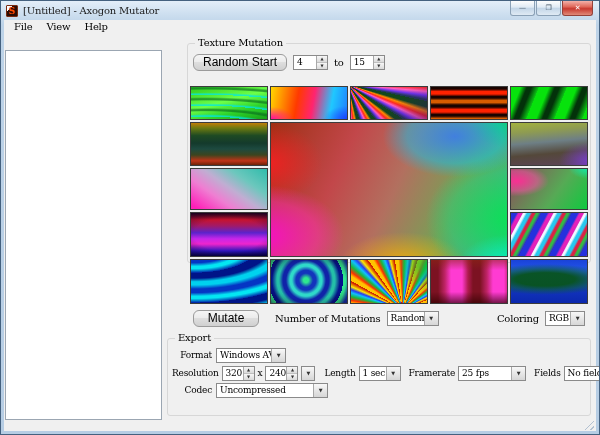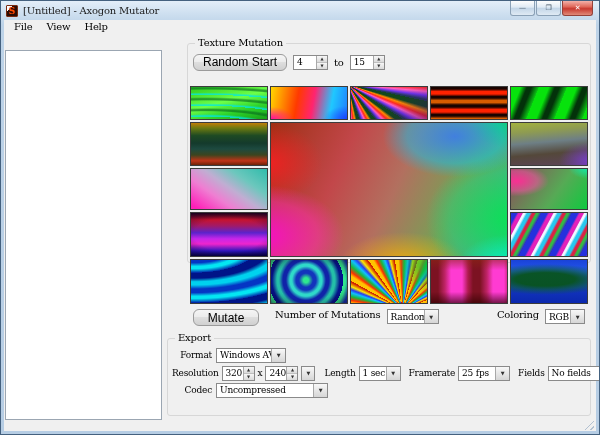--- a/index.html
+++ b/index.html
@@ -63,21 +63,21 @@
   .ctrl-row{position:absolute;left:5px;top:9px;right:5px;height:18px;display:flex;align-items:center;gap:6px;}
   .tex-grid{position:absolute;left:2px;top:42px;right:2px;height:218px;display:grid;
     grid-template-columns:repeat(5,1fr);grid-template-rows:34px 44px 42px 45px 1fr;gap:2px;}
   .tile,.preview{border:1px solid #3c3c3c;}
   .p-r1c1{grid-area:1/1}.p-r1c2{grid-area:1/2}.p-r1c3{grid-area:1/3}.p-r1c4{grid-area:1/4}.p-r1c5{grid-area:1/5}
   .p-r2c1{grid-area:2/1}.p-r2c5{grid-area:2/5}
   .p-r3c1{grid-area:3/1}.p-r3c5{grid-area:3/5}
   .p-r4c1{grid-area:4/1}.p-r4c5{grid-area:4/5}
   .p-r5c1{grid-area:5/1}.p-r5c2{grid-area:5/2}.p-r5c3{grid-area:5/3}.p-r5c4{grid-area:5/4}.p-r5c5{grid-area:5/5}
   .preview{grid-area:2/2/5/5;}
-  .mutate-row{position:absolute;left:5px;top:265px;right:5px;height:18px;display:flex;align-items:flex-start;gap:6px;}
+  .mutate-row{position:absolute;left:5px;top:265px;right:5px;height:18px;display:flex;align-items:center;gap:6px;}
   .ml-auto{margin-left:auto;}
   
   .exp-row{position:absolute;left:4px;right:4px;height:16px;display:flex;align-items:center;gap:4px;font-size:9px;}
   .exp-row .lbl{font-size:9px;}
   .lbl-r{width:40px;text-align:right;}
   .row1{top:8px}.row2{top:26px}.row3{top:43px}.row4{top:60px}
   
   .grip{position:absolute;right:2px;bottom:1px;width:13px;height:13px;
     background:repeating-linear-gradient(-45deg,rgba(0,0,0,0) 0 2px,#b2c1d1 2px 3px,rgba(0,0,0,0) 3px 4px);
     clip-path:polygon(100% 0,100% 100%,0 100%);}
@@ -202,21 +202,21 @@
         </span>
         <span class="combo" style="width:14px">
           <span class="combo-arrow" style="border-left:none;width:100%">▼</span>
         </span>
         <span class="lbl" style="margin-left:6px">Length</span>
         <span class="combo" style="width:42px">
           <span class="combo-val">1 sec</span>
           <span class="combo-arrow">▼</span>
         </span>
         <span class="lbl" style="margin-left:5px">Framerate</span>
-        <span class="combo" style="width:52px">
+        <span class="combo" style="width:68px">
           <span class="combo-val">25 fps</span>
           <span class="combo-arrow">▼</span>
         </span>
         <span class="lbl" style="margin-left:5px">Fields</span>
         <span class="combo" style="width:76px">
           <span class="combo-val">No fields</span>
 
         </span>
       </div>
 

